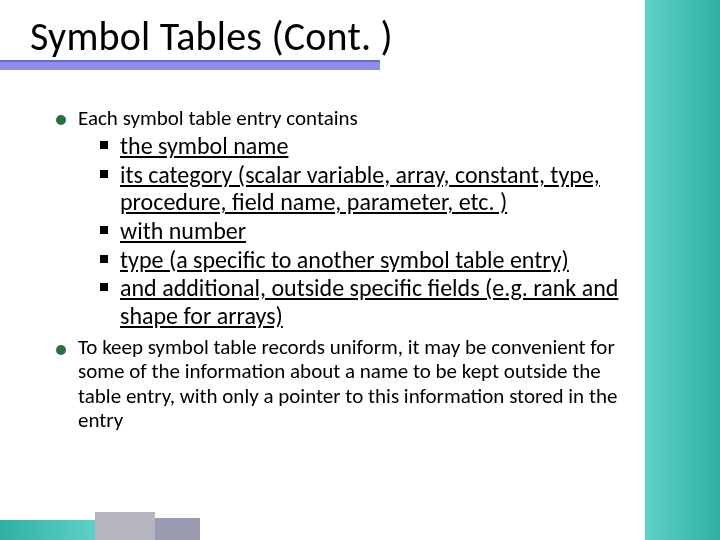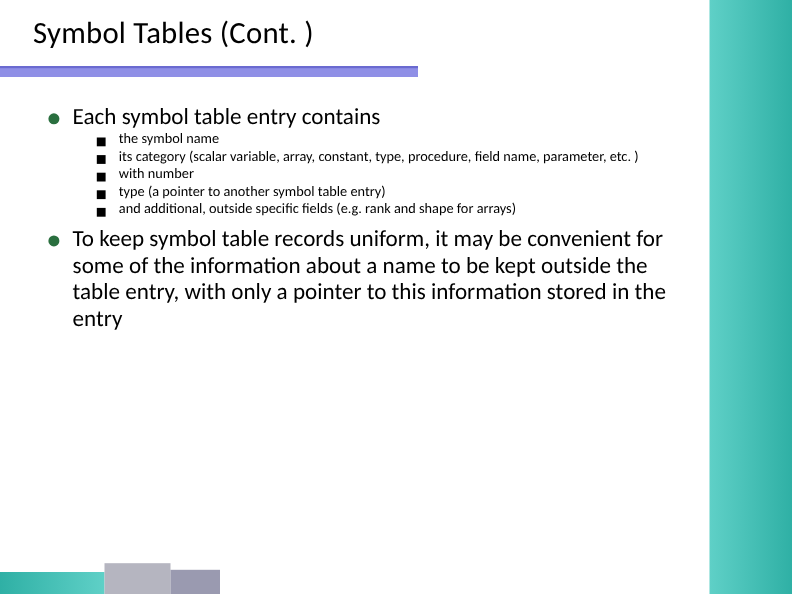--- a/index.html
+++ b/index.html
@@ -52,21 +52,21 @@
     position: absolute;
     left: 155px; bottom: 0;
     width: 45px; height: 22px;
     background: #9a9ab0;
   }
   
   .title {
     position: absolute;
     top: 12px;
     left: 30px;
-    font-size: 28px;
+    font-size: 40px;
     font-weight: 400;
     letter-spacing: 0.2px;
   }
   
   .underline {
     position: absolute;
     top: 60px;
     left: 0;
     height: 8px;
     width: 380px;
@@ -77,21 +77,21 @@
   .body {
     position: absolute;
     top: 90px;
     left: 38px;
     right: 85px;
     font-size: 21px;
     line-height: 1.15;
   }
   ul.lvl1 {
     list-style: none;
-    margin: 4px;
+    margin: 16px;
     padding: 0;
   }
   ul.lvl1 > li {
     position: relative;
     padding-left: 24px;
     margin-bottom: 6px;
   }
   ul.lvl1 > li::before {
     content: "";
     position: absolute;
@@ -99,21 +99,22 @@
     top: 0.44em;
     width: 10px;
     height: 10px;
     border-radius: 50%;
     background: #2a6f3f;
   }
   ul.lvl2 {
     list-style: none;
     margin: 2px 0 4px 0;
     padding: 0 0 0 22px;
-    font-size: 13px;
+    font-size: 24px;
+    text-decoration: underline;
   }
   ul.lvl2 > li {
     position: relative;
     padding-left: 20px;
     margin-bottom: 1px;
   }
   ul.lvl2 > li::before {
     content: "";
     position: absolute;
     left: 0;
@@ -140,21 +141,21 @@
   <div class="underline"></div>
 
   <div class="body">
     <ul class="lvl1">
       <li>
         <span>Each symbol table entry contains</span>
         <ul class="lvl2">
           <li><span>the symbol name</span></li>
           <li><span>its category (scalar variable, array, constant, type, procedure, field name, parameter, etc. )</span></li>
           <li><span>with number</span></li>
-          <li><span>type (a pointer to another symbol table entry)</span></li>
+          <li><span>type (a specific to another symbol table entry)</span></li>
           <li><span>and additional, outside specific fields (e.g. rank and shape for arrays)</span></li>
         </ul>
       </li>
       <li>
         <span>To keep symbol table records uniform, it may be convenient for some of the information about a name to be kept outside the table entry, with only a pointer to this information stored in the entry</span>
       </li>
     </ul>
   </div>
 
 </div>

